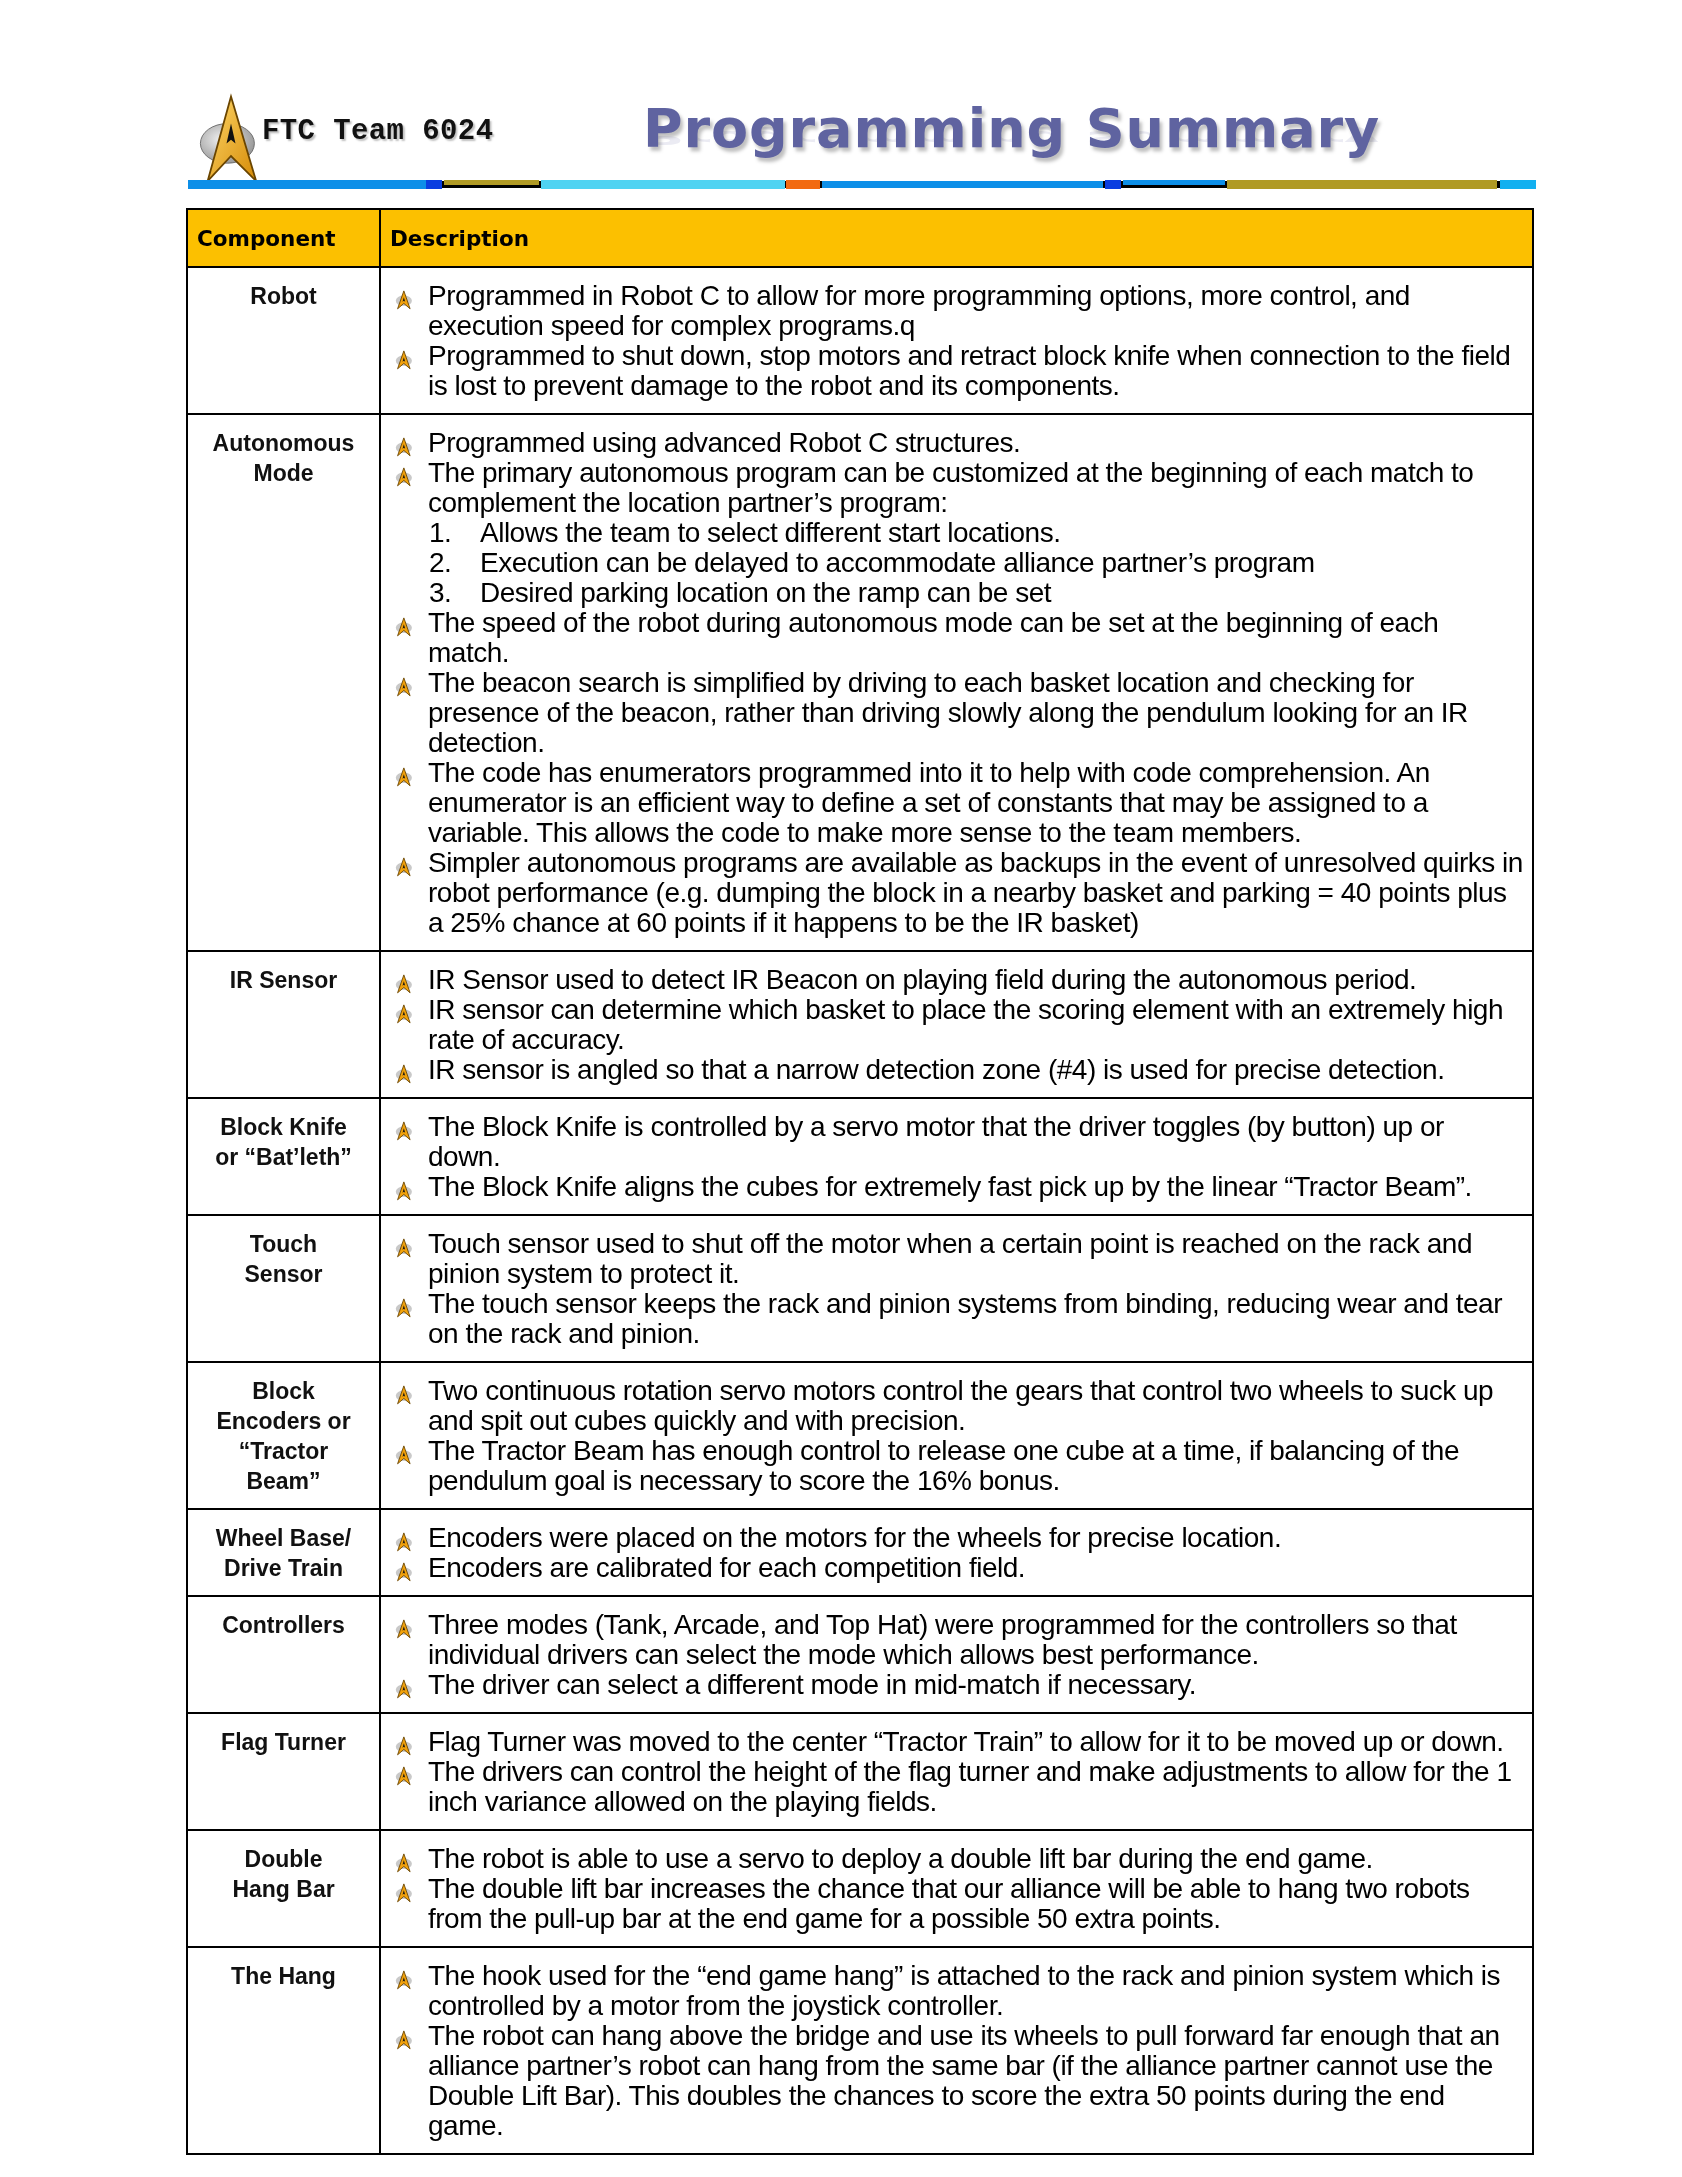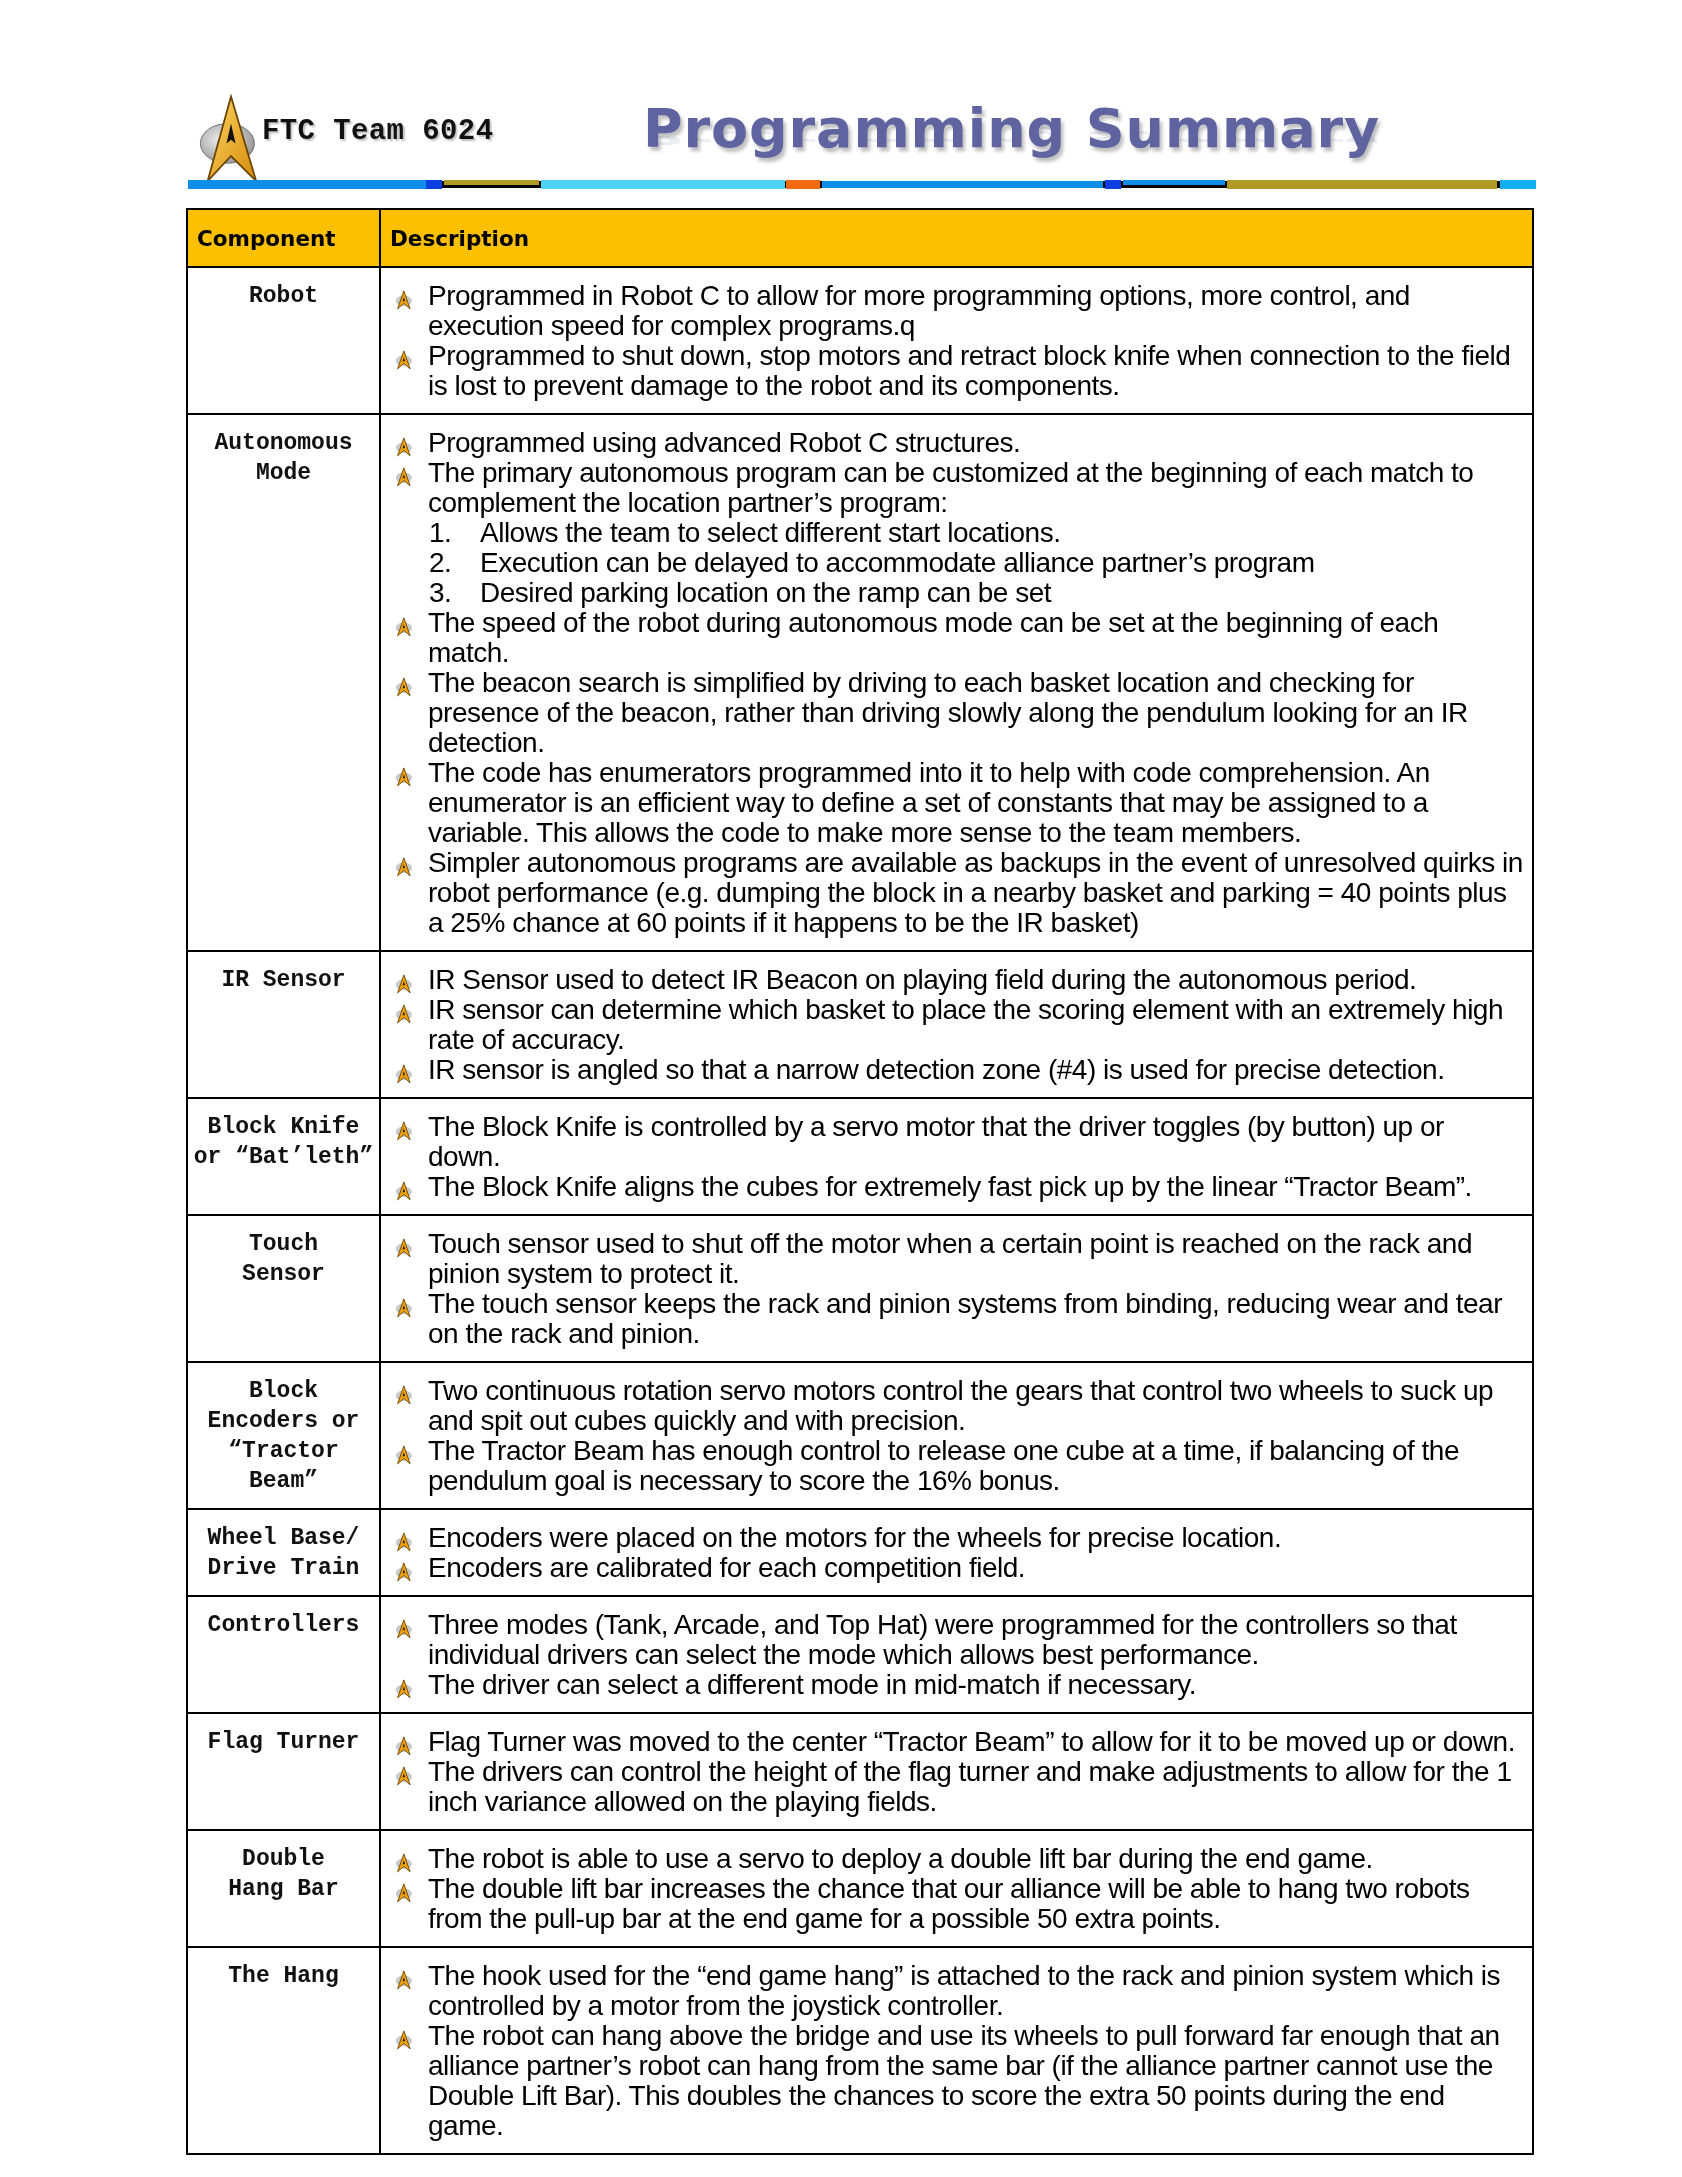--- a/index.html
+++ b/index.html
@@ -22,21 +22,21 @@
   .deco-bar div { position:absolute; top:0; height:9px; }
 
   
   .tbl { position:absolute; left:186px; top:208px; width:1348px; border:2.7px solid #000;
          border-collapse:collapse; }
   .tbl td { border:2.7px solid #000; vertical-align:top; padding:0;margin-top:36px; }
   .tbl tr > td:first-child { width:191px; }
   .hdr td { background:#fcc000; height:56px; vertical-align:middle;
             font-family:"DejaVu Sans", sans-serif; font-weight:bold; font-size:21.5px; }
   .hdr td span { display:block; padding-left:9px; }
-  .comp { text-align:center; font-family:Liberation Mono, monospace; font-weight:bold;
+  .comp { text-align:center; font-family:Liberation Sans, sans-serif; font-weight:bold;
           font-size:23px; line-height:30px; padding-top:12.5px !important; color:#111; }
   .desc { padding:12.5px 9px 12.5px 9px !important;
           font-family:"Liberation Sans", sans-serif; font-size:28px; line-height:30px;
           letter-spacing:-0.5px; color:#000; }
   .bullet { position:relative; padding-left:38px; }
   .bullet .ic { position:absolute; left:3.6px; top:5.4px; width:19.7px; height:19.7px; }
   .num { position:relative; padding-left:90px; }
   .num .n { position:absolute; left:39px; }
 </style>
 </head>
@@ -302,21 +302,21 @@
         <td class="comp">
           <div>Flag Turner</div>
         </td>
         <td class="desc">
           <div class="bullet"><span class="ic">
   <svg viewBox="0 0 22 22">
     <ellipse cx="11" cy="12" rx="9" ry="6" fill="#c9c9c9"></ellipse>
     <path d="M11 1 L18 21 L11 15 L4 21 Z" fill="#f2a20c" stroke="#6a4500" stroke-width="1"></path>
     <path d="M11 8 L12.5 13 L11 12 L9.5 13 Z" fill="#111"></path>
   </svg>
-</span><span>Flag Turner was moved to the center “Tractor Beam” to allow for it to be moved up or down.</span></div>
+</span><span>Flag Turner was moved to the center “Tractor Train” to allow for it to be moved up or down.</span></div>
           <div class="bullet"><span class="ic">
   <svg viewBox="0 0 22 22">
     <ellipse cx="11" cy="12" rx="9" ry="6" fill="#c9c9c9"></ellipse>
     <path d="M11 1 L18 21 L11 15 L4 21 Z" fill="#f2a20c" stroke="#6a4500" stroke-width="1"></path>
     <path d="M11 8 L12.5 13 L11 12 L9.5 13 Z" fill="#111"></path>
   </svg>
 </span><span>The drivers can control the height of the flag turner and make adjustments to allow for the 1 inch variance allowed on the playing fields.</span></div>
         </td>
       </tr>
       <tr>

